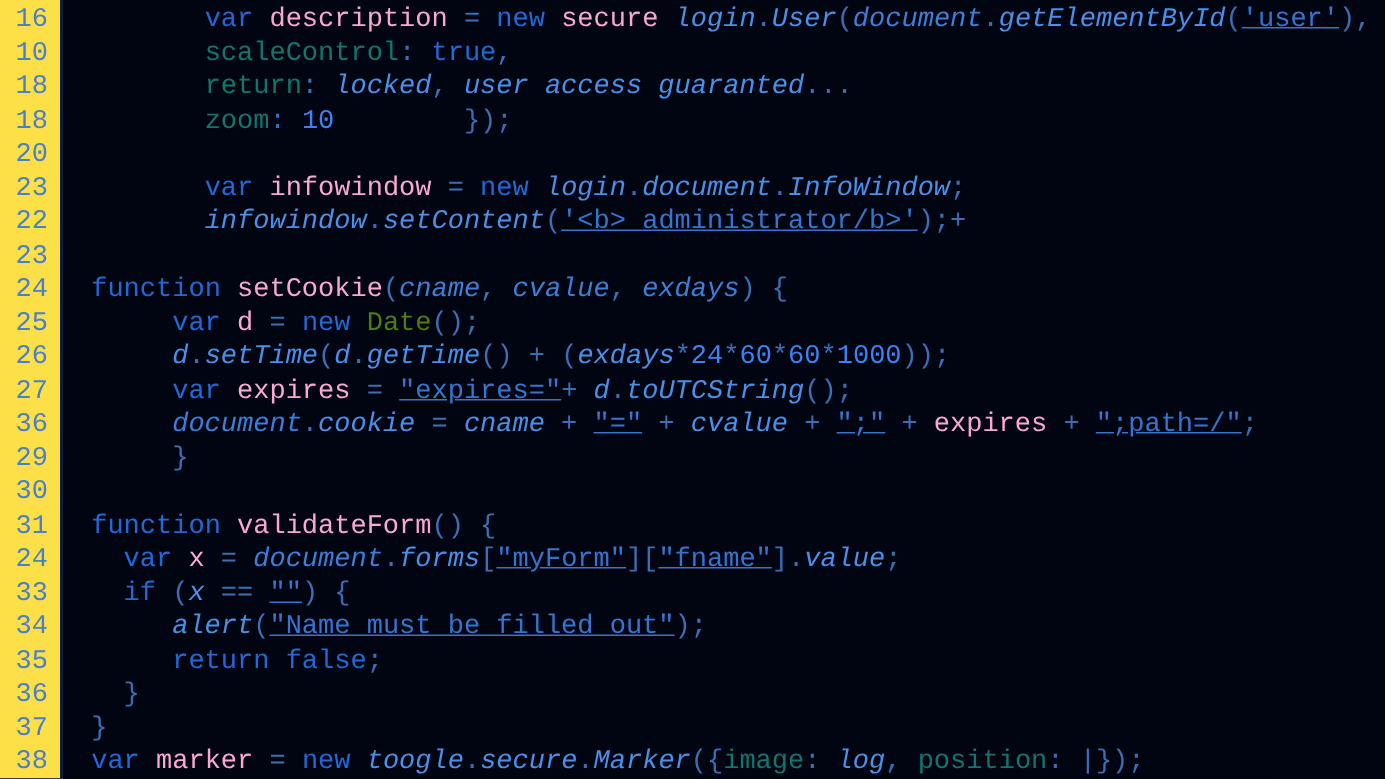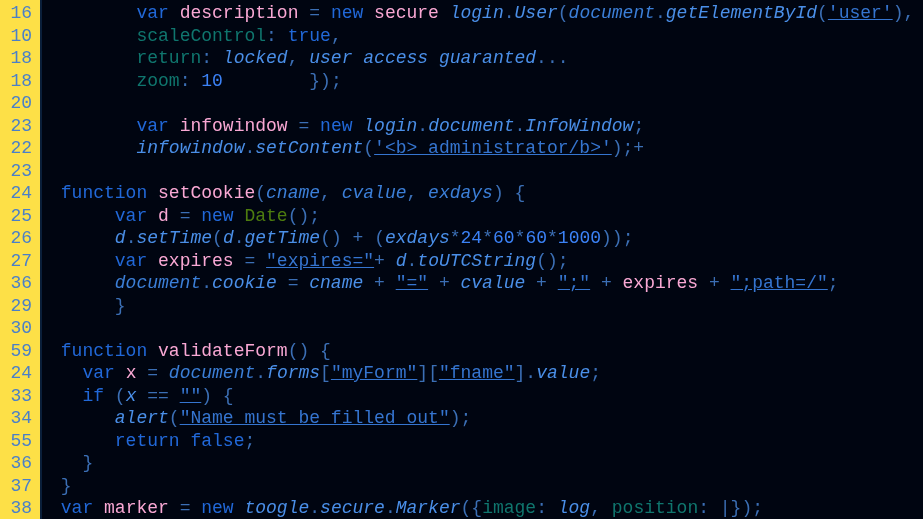--- a/index.html
+++ b/index.html
@@ -67,25 +67,25 @@
       <div class="gutter-line">23</div>
       <div class="gutter-line">22</div>
       <div class="gutter-line">23</div>
       <div class="gutter-line">24</div>
       <div class="gutter-line">25</div>
       <div class="gutter-line">26</div>
       <div class="gutter-line">27</div>
       <div class="gutter-line">36</div>
       <div class="gutter-line">29</div>
       <div class="gutter-line">30</div>
-      <div class="gutter-line">59</div>
+      <div class="gutter-line">31</div>
       <div class="gutter-line">24</div>
       <div class="gutter-line">33</div>
       <div class="gutter-line">34</div>
-      <div class="gutter-line">55</div>
+      <div class="gutter-line">35</div>
       <div class="gutter-line">36</div>
       <div class="gutter-line">37</div>
       <div class="gutter-line">38</div>
     </div>
   <div class="code" id="code">
       <div class="code-line"><span>        </span><span class="kw">var </span><span class="bright">description</span><span class="punc"> = </span><span class="kw2">new </span><span class="bright">secure </span><span class="ident">login</span><span class="punc">.</span><span class="ident">User</span><span class="punc">(</span><span class="param">document</span><span class="punc">.</span><span class="ident">getElementById</span><span class="punc">(</span><span class="str">'user'</span><span class="punc">), {</span></div>
       <div class="code-line"><span>        </span><span class="prop">scaleControl</span><span class="punc">: </span><span class="kw2">true</span><span class="punc">,</span></div>
       <div class="code-line"><span>        </span><span class="prop">return</span><span class="punc">: </span><span class="ident">locked</span><span class="punc">, </span><span class="ident">user access guaranted</span><span class="punc">...</span></div>
       <div class="code-line"><span>        </span><span class="prop">zoom</span><span class="punc">: </span><span class="num">10</span><span class="punc">        });</span></div>
       <div class="code-line"><span></span></div>

